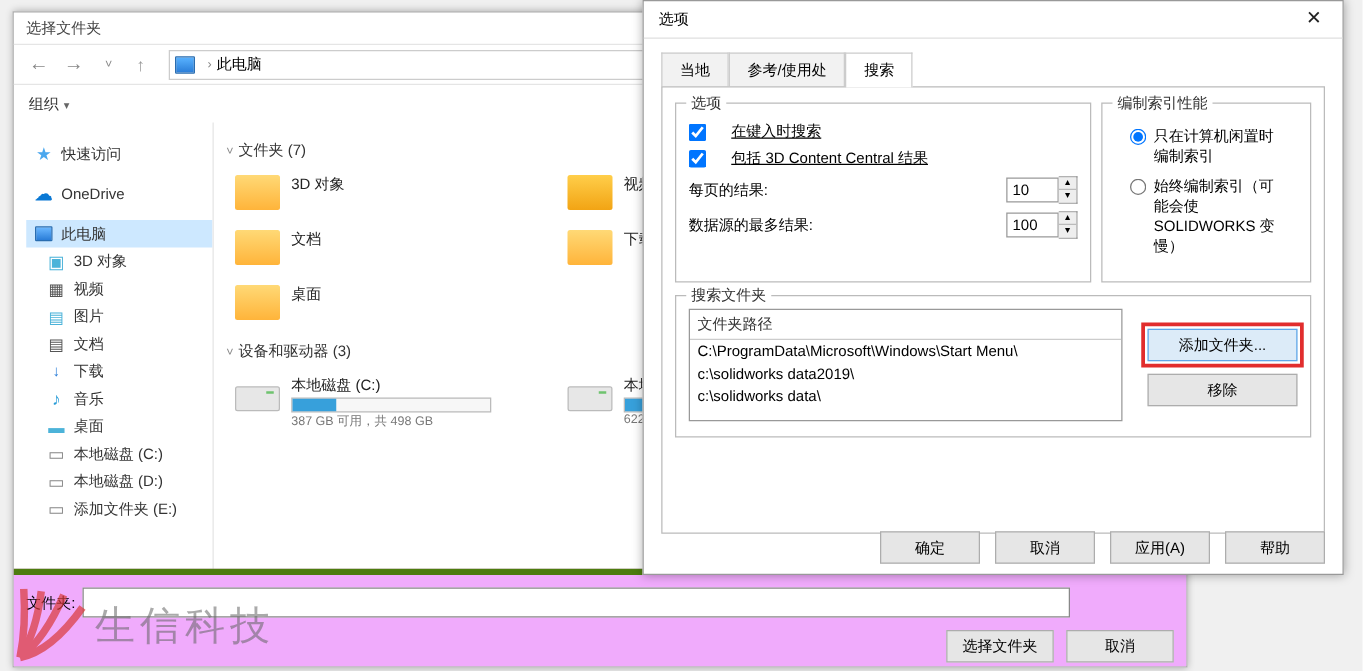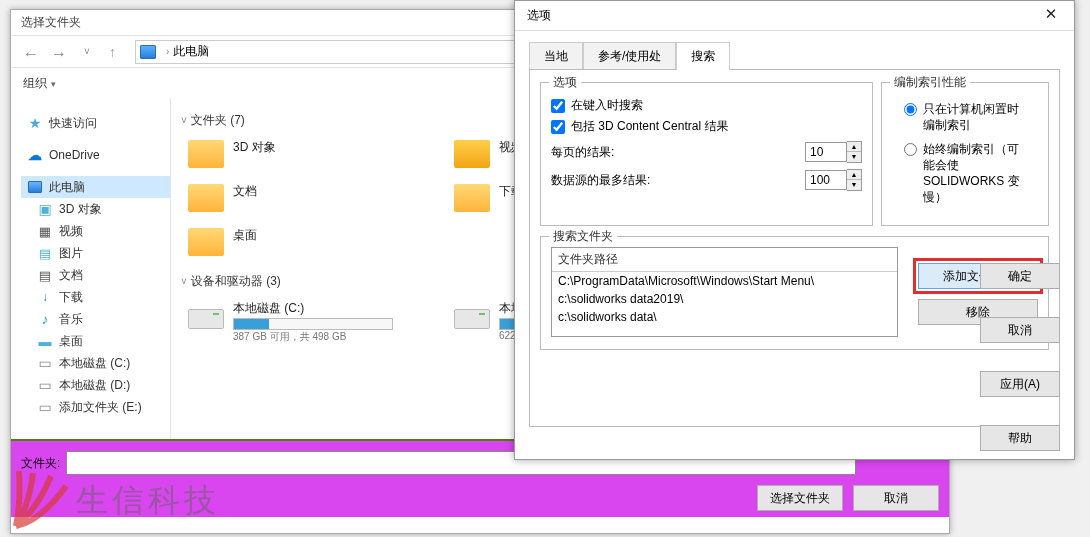--- a/index.html
+++ b/index.html
@@ -48,42 +48,42 @@
     .item { width: 260px; display: flex; align-items: flex-start; gap: 8px; margin: 2px 0 8px 6px; }
     .item .thumb { width: 38px; height: 34px; display:flex; align-items:center; justify-content:center; }
     .folder-thumb { width:36px; height:28px; background: linear-gradient(#ffd976,#ffb43a); border-radius:2px; position:relative; }
     .drive-thumb { width:36px; height:20px; background:#e7e7e7; border:1px solid #bbb; border-radius:2px; margin-top:8px; position:relative; }
     .drive-thumb::before { content:""; position:absolute; right:4px; top:3px; width:6px; height:2px; background:#6fc36f; }
     .item .name { color: #222; line-height: 16px; margin-top: 2px; }
     .item .sub { color: #777; font-size: 10px; }
     .drive-bar { width: 160px; height: 12px; border: 1px solid #bbb; margin-top: 2px; position: relative; background:#f7f7f7; }
     .drive-bar .fill { position:absolute; left:0; top:0; bottom:0; background:#37a0db; }
 
-    .bottom-row { position: absolute; left: 0; right: 0; bottom: 16px; height: 78px; border-top: 2px solid #4d7c0f; background: #d946ef; padding: 10px 10px 0 10px; }
+    .bottom-row { position: absolute; left: 0; right: 0; bottom: 0; height: 78px; border-top: 5px solid #4d7c0f; background: #f0abfc; padding: 10px 10px 0 10px; }
     .input-row { display:flex; align-items:center; gap:6px; font-size:12px; }
     .input-row input { flex:1; max-width: 790px; height: 24px; border: 1px solid #888; padding: 0 4px; font-size: 12px; }
     .btn-row { display:flex; justify-content:flex-end; gap:10px; margin-top:10px; }
     .win-btn { min-width: 86px; height: 26px; background: #e6e6e6; border: 1px solid #adadad; font-size: 12px; cursor: pointer; }
 
     
     .opt-window {
       position: absolute; left: 514px; top: 0; width: 561px; height: 460px;
       background: #fff; border: 1px solid #999; box-shadow: 0 0 8px rgba(0,0,0,.35); z-index: 5;
     }
     .opt-title { height: 30px; display:flex; align-items:center; justify-content:space-between; padding: 0 8px 0 12px; font-size:12px; border-bottom:1px solid #e0e0e0; }
     .close-x { width: 30px; height: 22px; text-align:center; font-size:15px; color:#222; cursor:pointer; }
     .tab-strip { display:flex; padding: 10px 14px 0 14px; font-size:12px; }
     .tab { padding: 5px 14px; border:1px solid #ccc; border-bottom:none; background:#f2f2f2; margin-right:0px; position:relative; top:1px; cursor:pointer; }
     .tab.active { background:#fff; z-index:2; }
     .tab-body { margin: 0 14px 0 14px; border:1px solid #bbb; height: 358px; padding: 12px 10px 10px 10px; position:relative; background:#fff; }
 
     .fieldset { border:1px solid #bbb; padding: 10px 10px 12px 10px; margin-bottom: 10px; position:relative; }
     .legend { position:absolute; top:-9px; left:8px; background:#fff; padding: 0 4px; font-size:12px; color:#333; }
     .opt-row { display:flex; justify-content:space-between; align-items:center; font-size:12px; margin: 6px 0; }
-    .chk { display:flex; align-items:center; gap:6px; font-size:12px; margin: 4px 0; }
+    .chk { display:flex; align-items:center; gap:20px; font-size:12px; margin: 4px 0; text-decoration: underline; }
     .chk input { width:14px; height:14px; }
     .rad { display:flex; align-items:flex-start; gap:6px; font-size:12px; margin: 8px 12px; line-height:16px; }
     .rad input { margin-top:2px; }
     .num-box { display:flex; align-items:center; }
     .num-box input { width:42px; height:20px; border:1px solid #999; padding:0 4px; font-size:12px; }
     .spinners { display:flex; flex-direction:column; border:1px solid #999; border-left:none; }
     .spinners span { font-size:7px; height:10px; width:14px; text-align:center; line-height:9px; background:#eee; cursor:pointer; border-bottom:1px solid #bbb; }
     .spinners span:last-child { border-bottom:none; }
 
     .flex-top { display:flex; gap:8px; }
@@ -92,21 +92,21 @@
 
     .fs-search { }
     .path-area { display:flex; gap:20px; }
     .path-list { flex:1; border:1px solid #999; height: 90px; overflow:auto; font-size:12px; background:#fff; }
     .path-hdr { padding: 3px 6px; border-bottom:1px solid #ccc; font-size:12px; color:#333; }
     .path-item { padding: 2px 6px; white-space:nowrap; }
     .path-btns { width:120px; display:flex; flex-direction:column; gap:10px; padding-top:16px; }
     .wide-btn { height: 26px; border:1px solid #adadad; background:#e6e6e6; font-size:12px; cursor:pointer; }
     .wide-btn.highlight { outline: 3px solid #e12d2d; outline-offset: 2px; border-color:#5fa6e8; background:#dcebf8; }
 
-    .opt-footer { position:absolute; bottom: 8px; right: 14px; display:flex; gap:28px;flex-direction:column; }
+    .opt-footer { position:absolute; bottom: 8px; right: 14px; display:flex; gap:12px; }
     .opt-footer .win-btn { min-width:80px; }
 
     
     .watermark { position:absolute; left: 6px; bottom: 6px; display:flex; align-items:center; color: rgba(100,100,100,0.55); font-size: 32px; letter-spacing: 4px; font-weight: 400; z-index: 20; pointer-events:none; }
     .watermark svg { width:70px; height:60px; opacity:.7; }
 
     .scroll-stub { position:absolute; right:0; top:94px; width:14px; bottom:78px; background:#f1f1f1; border-left:1px solid #e0e0e0; }
     .scroll-stub .thumbn { position:absolute; left:2px; right:2px; top:0; height:140px; background:#c7c7c7; }
   </style>
 </head>

